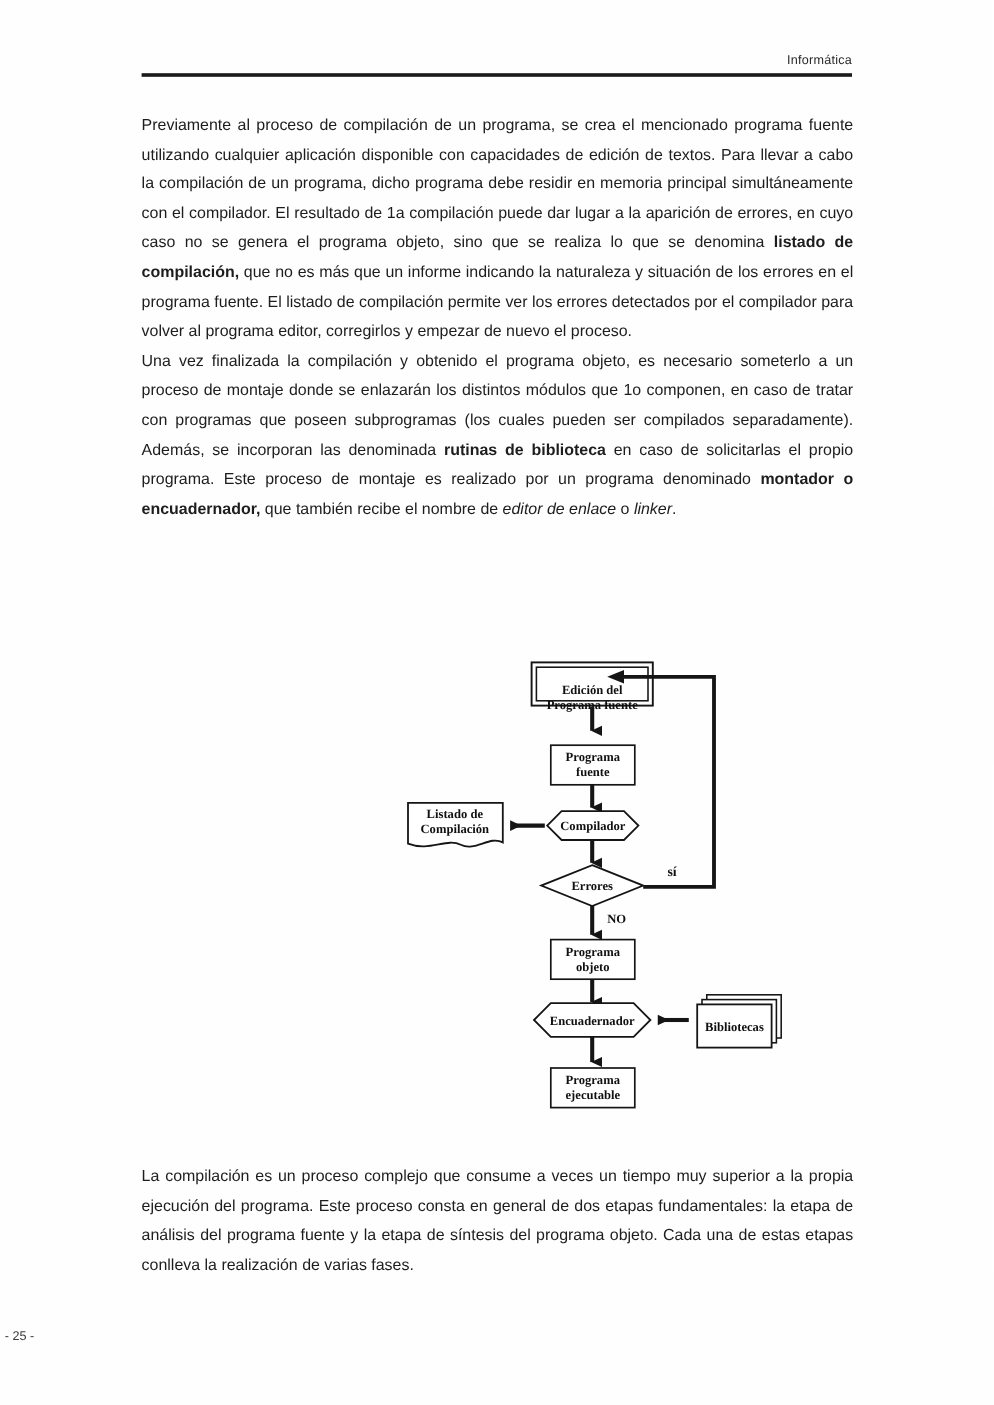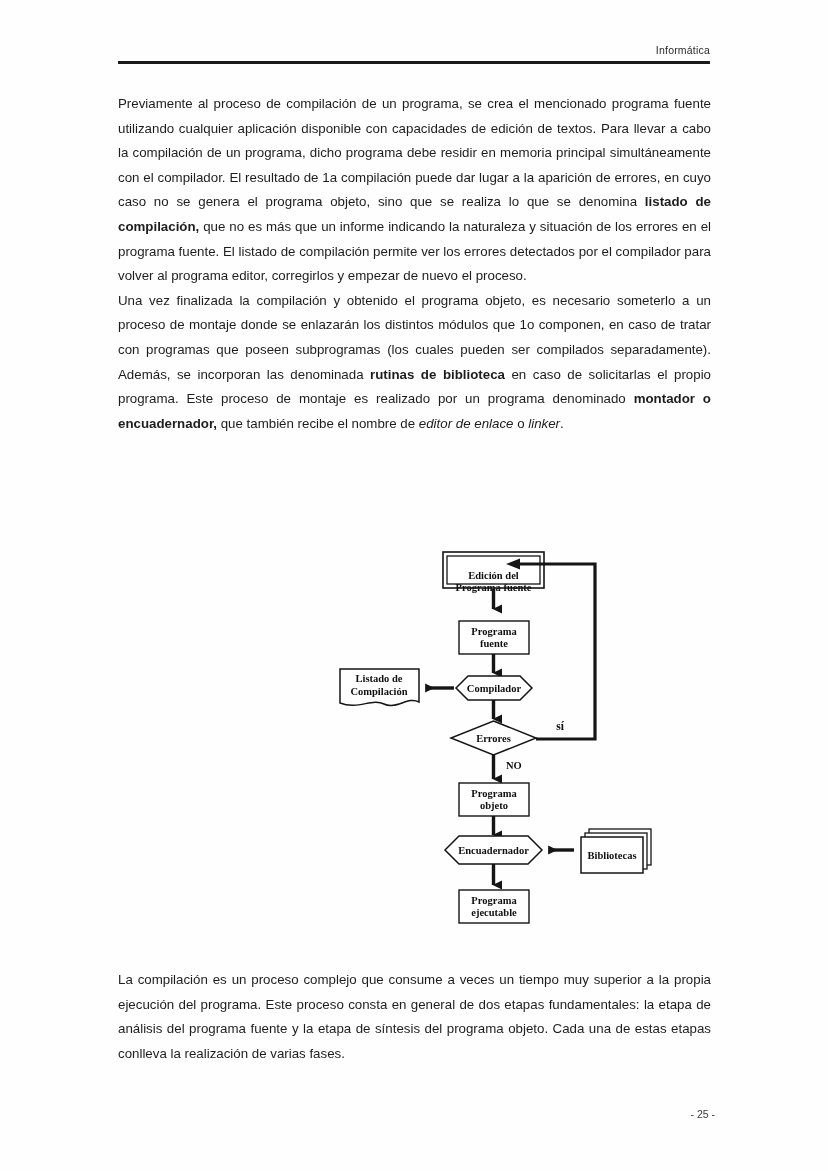--- a/index.html
+++ b/index.html
@@ -75,24 +75,24 @@
   .content-lower {
     position: absolute;
     left: 118px;
     top: 968px;
     width: 593px;
   }
 
   
   .footer {
     position: absolute;
-    left: 14px;
+    left: 4px;
     top: 1108px;
     width: 701px;
-    text-align: right;
+    text-align: left;
     font-size: 10.5px;
     color: #3a3a3a;
   }
 </style>
 </head>
 <body>
 
 <div class="page">
 
   <div class="header">

